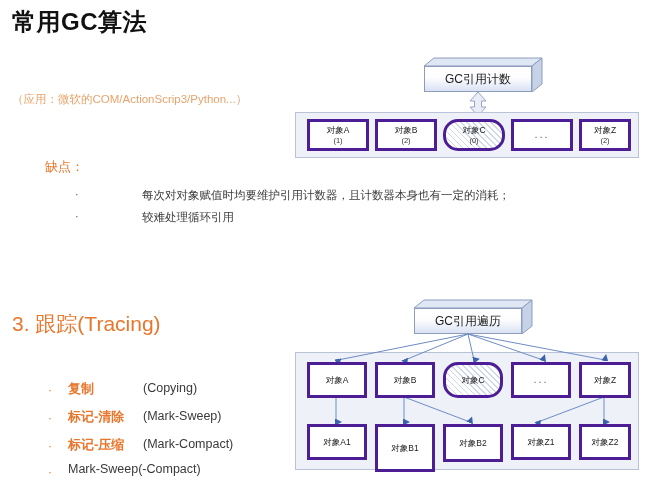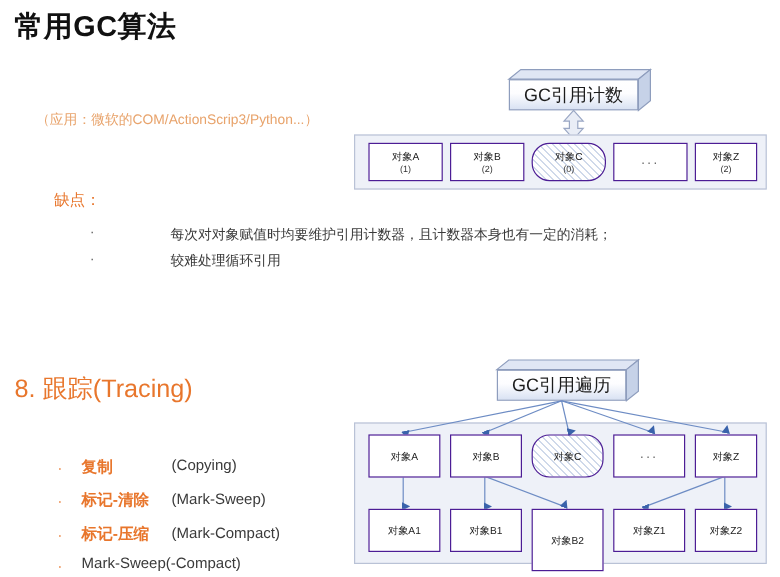--- a/index.html
+++ b/index.html
@@ -24,21 +24,21 @@
   .sec-head{
     position:absolute;
     font-size:21px;color:#E8762C;
     font-weight:400;
     white-space:nowrap;
   }
   #sec1-head{left:12px;top:58px;}
   #sec2-head{left:12px;top:310px;}
 
   #sec1-sub{
-    position:absolute;left:30px;top:92px;
+    position:absolute;left:12px;top:92px;
     font-size:11.5px;color:#E8A36B;white-space:nowrap;
   }
 
   
   #drawback-label{
     position:absolute;left:45px;top:158px;
     font-size:13px;color:#E8762C;white-space:nowrap;
   }
   .dbl-row{
     position:absolute;
@@ -67,21 +67,21 @@
   
   .panel{
     position:absolute;
     background:#eef1f8;
     border:1px solid #b9c2d6;
     box-sizing:border-box;
   }
   .obox{
     position:absolute;
     background:#ffffff;
-    border:1px solid #4c1d95;
+    border:3px solid #4c1d95;
     box-sizing:border-box;
     display:flex;flex-direction:column;
     align-items:center;justify-content:center;
     font-size:8.5px;color:#1c1c1c;
     line-height:1.25;
     font-family:"Liberation Sans","DejaVu Sans",sans-serif;
   }
   .obox .cnt{font-size:7.5px;color:#333;}
   .obox.hatch{
     background:
@@ -93,21 +93,21 @@
   .obox.blank{color:#666;font-size:11px;letter-spacing:2px;}
 
   
   .head3d{position:absolute;}
   .head3d .front{
     position:absolute;left:0;top:8px;width:100%;height:26px;
     box-sizing:border-box;
     border:1px solid #8e9dbd;
     background:linear-gradient(to bottom,#ffffff 0%,#fdfdff 45%,#d9e2f3 100%);
     display:flex;align-items:center;justify-content:center;
-    font-size:15px;color:#1c1c1c;
+    font-size:12px;color:#1c1c1c;
   }
   .head3d svg{position:absolute;left:0;top:0;overflow:visible;}
 
   
   .lines{position:absolute;left:0;top:0;overflow:visible;pointer-events:none;}
 </style>
 </head>
 <body>
 
 <div class="page">
@@ -118,21 +118,21 @@
 
   <div id="drawback-label">缺点：</div>
 
   <div id="db0-b" class="dbl-bullet">·</div>
   <div id="db0-t" class="dbl-row">每次对对象赋值时均要维护引用计数器，且计数器本身也有一定的消耗；</div>
 
   <div id="db1-b" class="dbl-bullet">·</div>
   <div id="db1-t" class="dbl-row">较难处理循环引用</div>
 
 
-  <div id="sec2-head" class="sec-head">8. 跟踪(Tracing)</div>
+  <div id="sec2-head" class="sec-head">3. 跟踪(Tracing)</div>
 
   <div class="s2bullet" style="left:48px;top:383px;">·</div>
   <div class="s2cn" style="left:68px;top:380px;">复制</div>
   <div class="s2en" style="left:143px;top:381px;">(Copying)</div>
 
   <div class="s2bullet" style="left:48px;top:411px;">·</div>
   <div class="s2cn" style="left:68px;top:408px;">标记-清除</div>
   <div class="s2en" style="left:143px;top:409px;text-align:center;">(Mark-Sweep)</div>
 
   <div class="s2bullet" style="left:48px;top:439px;">·</div>
@@ -227,24 +227,24 @@
     <div class="obox blank" style="left:511px;top:362px;width:60px;height:36px;">
       <span>...</span>
     </div>
     <div class="obox" style="left:579px;top:362px;width:52px;height:36px;">
       <span>对象Z</span>
     </div>
 
     <div class="obox" style="left:307px;top:424px;width:60px;height:36px;">
       <span>对象A1</span>
     </div>
-    <div class="obox" style="left:375px;top:424px;width:60px;height:36px;">
+    <div class="obox" style="left:375px;top:424px;width:60px;height:48px;">
       <span>对象B1</span>
     </div>
-    <div class="obox" style="left:443px;top:424px;width:60px;height:52px;">
+    <div class="obox" style="left:443px;top:424px;width:60px;height:38px;">
       <span>对象B2</span>
     </div>
     <div class="obox" style="left:511px;top:424px;width:60px;height:36px;">
       <span>对象Z1</span>
     </div>
     <div class="obox" style="left:579px;top:424px;width:52px;height:36px;">
       <span>对象Z2</span>
     </div>
   </div>
 

